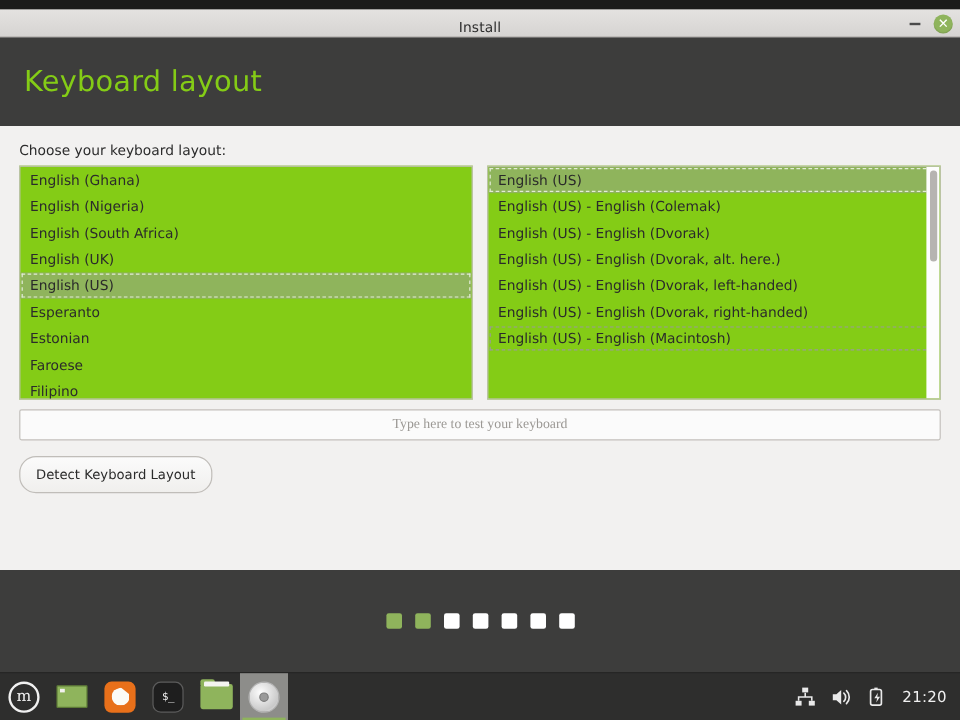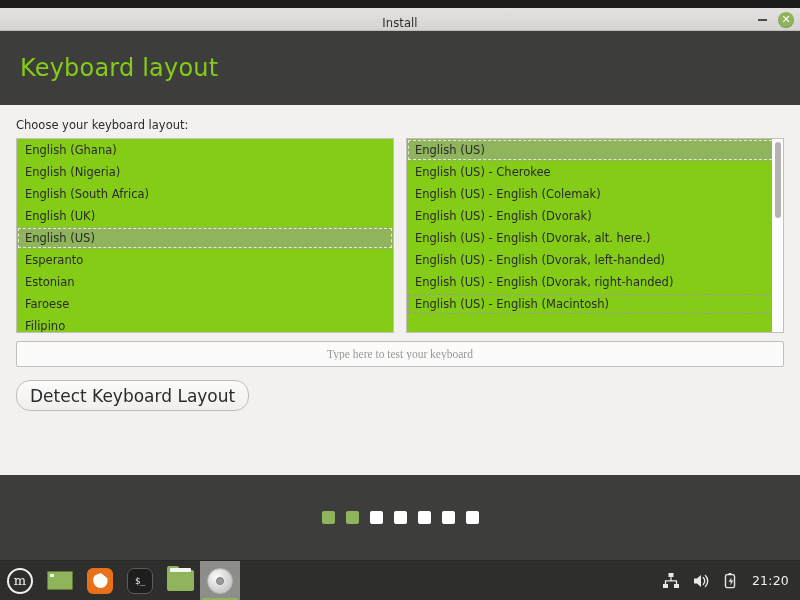--- a/index.html
+++ b/index.html
@@ -150,21 +150,21 @@
     font-family: Liberation Serif, serif;
     text-align: center;
   }
   #testEntry::placeholder { color: #9b9894; }
 
   
   .gbtn {
     background: linear-gradient(#fbfbfb, #f0efed);
     border: 1px solid #c0bdb9;
     border-radius: 14px;
-    font-size: 17px;
+    font-size: 11px;
     color: #2b2b2b;
     font-family: inherit;
     cursor: default;
   }
   #detectBtn {
     margin-top: 13px;
     height: 31px;
     padding: 0 13px;
   }
 
@@ -318,21 +318,20 @@
           <div class="lrow">English (South Africa)</div>
           <div class="lrow">English (UK)</div>
           <div class="lrow selected">English (US)</div>
           <div class="lrow">Esperanto</div>
           <div class="lrow">Estonian</div>
           <div class="lrow">Faroese</div>
           <div class="lrow">Filipino</div>
         </div>
       <div class="listbox right" id="listRight">
         <div class="lrow selected">English (US)</div>
-          <div class="lrow">English (US) - Cherokee</div>
           <div class="lrow">English (US) - English (Colemak)</div>
           <div class="lrow">English (US) - English (Dvorak)</div>
           <div class="lrow">English (US) - English (Dvorak, alt. here.)</div>
           <div class="lrow">English (US) - English (Dvorak, left-handed)</div>
           <div class="lrow">English (US) - English (Dvorak, right-handed)</div>
           <div class="lrow focusdash">English (US) - English (Macintosh)</div>
           <div class="vscroll">
           <div class="thumb"></div>
         </div>
       </div>

